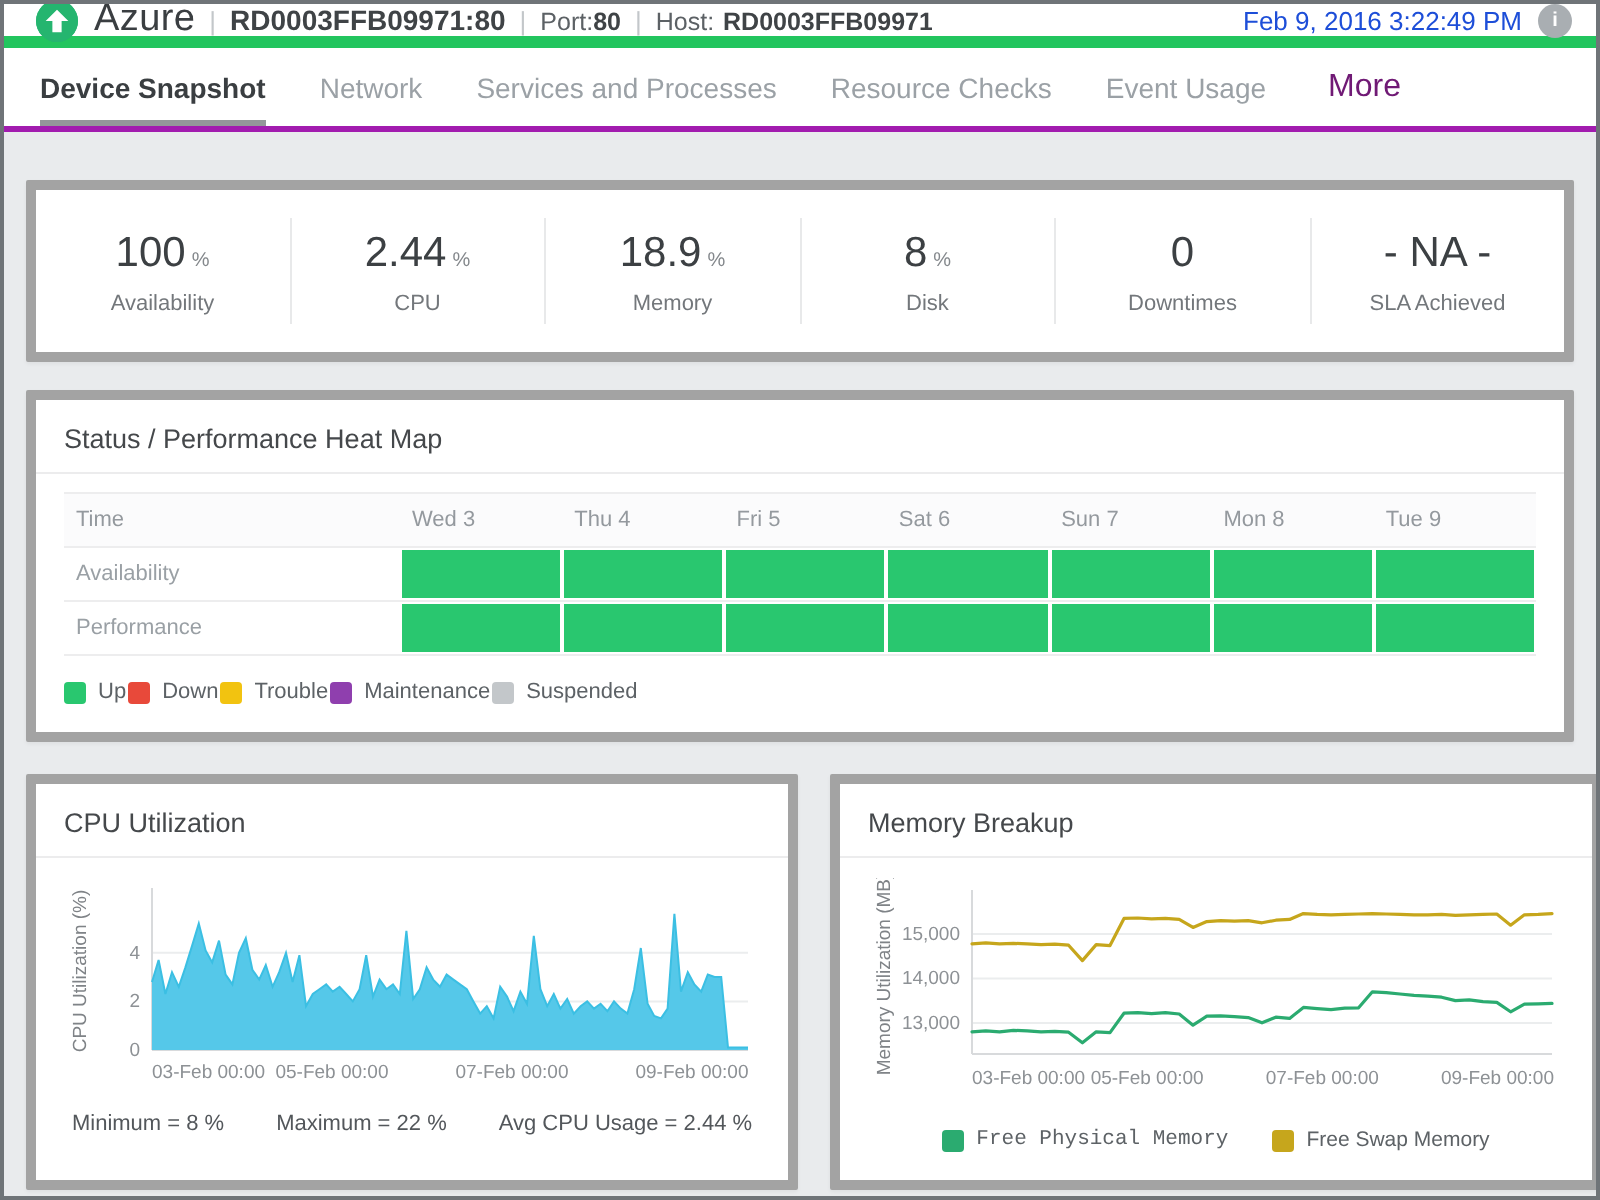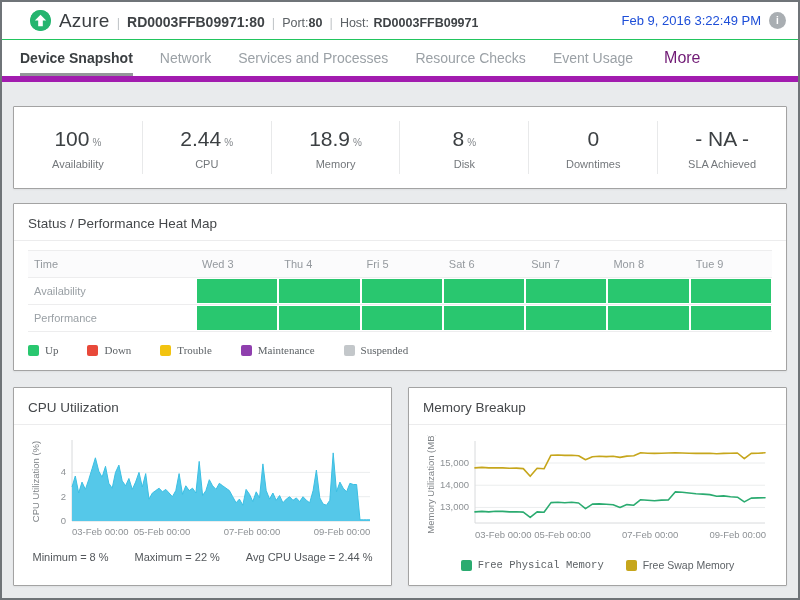--- a/index.html
+++ b/index.html
@@ -1,50 +1,50 @@
 <!DOCTYPE html>
 <html><head>
 <meta charset="utf-8">
 <style>
   * { margin:0; padding:0; box-sizing:border-box; }
   html,body { background:#d8dadc; font-family:"Liberation Sans", sans-serif; }
   .frame{ position:relative; width:800px; height:600px; border:2px solid #6f7478;
           background:#e9ebed; overflow:hidden; }
 
   
-  .hdr{ height:38px; background:#fff; display:flex; align-items:center;
-        padding:0 12px 0 28px; border-bottom:1px solid #22c55e; }
+  .hdr{ height:22px; background:#fff; display:flex; align-items:center;
+        padding:0 12px 0 16px; border-bottom:6px solid #22c55e; }
   .brand-ic{ width:21px; height:21px; border-radius:50%; background:#25b56f;
              display:inline-flex; align-items:center; justify-content:center; margin-right:8px; flex:0 0 auto;}
   .brand-ic svg{ display:block; }
   .hdr-title{ display:flex; align-items:baseline; white-space:nowrap; overflow:hidden; }
   .mon-name{ font-size:19px; color:#3a3e41; letter-spacing:.2px; }
   .hsep{ color:#c3c7ca; font-size:13px; margin:0 7px; }
   .addr{ font-size:14px; color:#3f4346; font-weight:bold; }
   .klabel{ font-size:12.5px; color:#5c6165; }
   .kval{ font-size:12.5px; color:#3f4346; font-weight:bold; }
   .hdr-right{ margin-left:auto; display:flex; align-items:center; gap:8px; }
   .stamp{ font-size:13px; color:#1d4ed8; white-space:nowrap; }
   .info-ic{ width:17px; height:17px; border-radius:50%; background:#a9aeb2; color:#fff;
             font-size:10px; font-weight:bold; display:inline-flex; align-items:center;
             justify-content:center; cursor:pointer; }
 
   
   .tabs{ height:42px; background:#fff; display:flex; align-items:center;
-         padding:0 18px; border-bottom:6px solid #a21caf; }
+         padding:0 18px; border-bottom:3px solid #a21caf; }
   .tab{ position:relative; height:100%; display:flex; align-items:center;
         font-size:14px; color:#9ba1a6; margin-right:27px; cursor:pointer; white-space:nowrap; }
   .tab.active{ color:#3a3e41; font-weight:bold; }
   .tab.active::after{ content:""; position:absolute; left:0; right:0; bottom:0;
         height:3px; background:#94979a; }
   .tab-more{ font-size:16px; color:#701a75; cursor:pointer; margin-left:4px; }
 
   
   .page{ padding:24px 11px 0; }
-  .card{ background:#fff; border:1px solid #a3a3a3; border-radius:1px;
+  .card{ background:#fff; border:5px solid #a3a3a3; border-radius:1px;
          box-shadow:0 1px 2px rgba(0,0,0,.05); }
 
   
   .stats{ display:flex; align-items:stretch; padding:14px 0; margin-bottom:14px; }
   .stat{ flex:1; text-align:center; padding:6px 0 4px; border-left:1px solid #e8e9ea; }
   .stat:first-child{ border-left:none; }
   .stat-val{ font-size:21px; color:#3c4043; }
   .stat-unit{ font-size:10px; color:#84888c; margin-left:3px; }
   .stat-lbl{ font-size:11px; color:#73777b; margin-top:7px; }
 
@@ -53,21 +53,21 @@
   .card-title{ font-size:13.5px; color:#45484b; padding-bottom:9px; }
   .card-div{ height:1px; background:#ececed; margin:0 -14px 0; }
   .hm-table{ margin-top:9px; border-top:1px solid #ededee; }
   .hm-row{ display:grid; grid-template-columns:168px repeat(7,1fr); align-items:stretch;
            border-bottom:1px solid #ededee; }
   .hm-row.hm-head{ background:#fbfbfc; }
   .hm-th{ font-size:11px; color:#94999e; padding:7px 6px; text-align:left; }
   .hm-rowlbl{ font-size:11px; color:#9aa0a5; padding:7px 6px; }
   .hm-cellwrap{ padding:1px; display:flex; }
   .hm-cell{ flex:1; min-height:20px; cursor:pointer; }
-  .hm-legend{ display:flex; align-items:center; gap:29px; margin-top:12px;font-family:Liberation Serif, serif; }
+  .hm-legend{ display:flex; align-items:center; gap:1px; margin-top:12px; }
   .lg-item{ display:flex; align-items:center; gap:6px; }
   .lg-sq{ width:11px; height:11px; border-radius:2px; }
   .lg-lbl{ font-size:11px; color:#5d6266; }
 
   
   .charts{ display:flex; gap:16px; }
   .chart-card{ flex:1; padding:12px 14px 12px; }
   .chart-wrap{ margin-top:10px; }
   .cpu-summary{ display:flex; justify-content:center; gap:26px; font-size:11px;
                 color:#53575b; margin-top:6px; padding-bottom:2px; }

